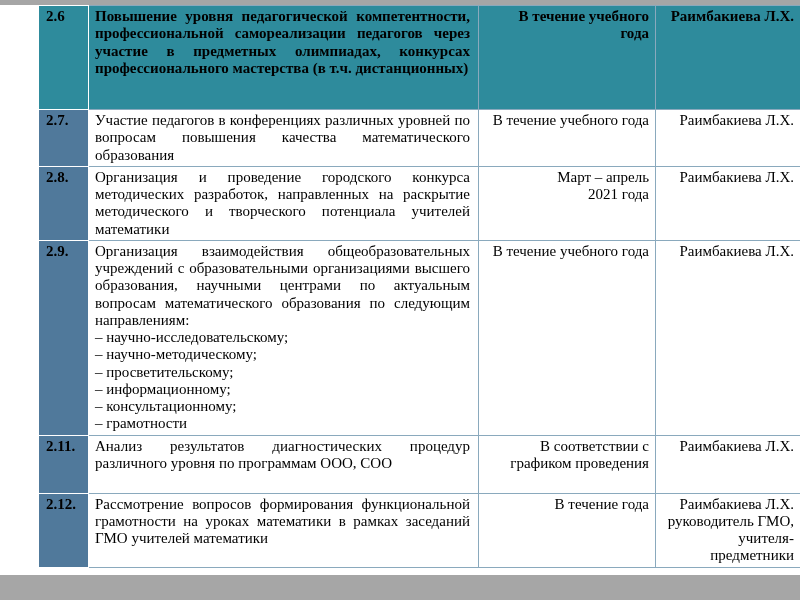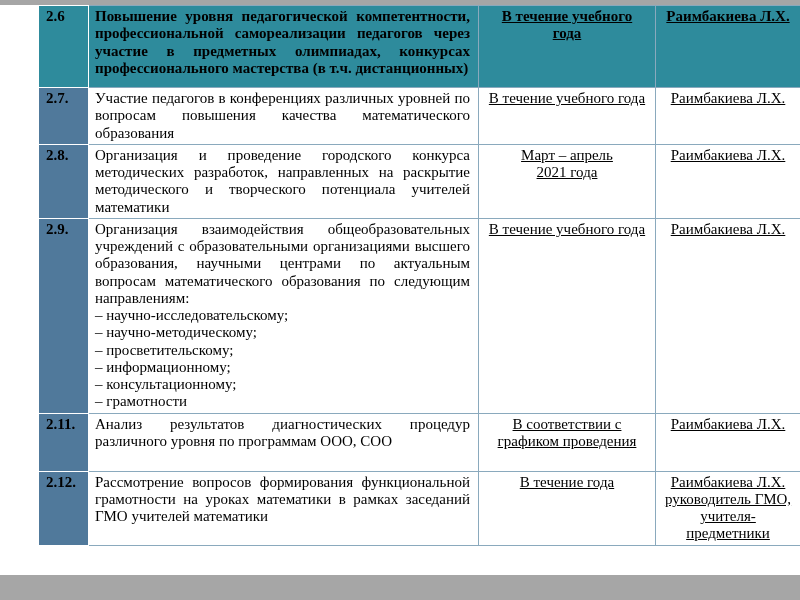--- a/index.html
+++ b/index.html
@@ -18,26 +18,26 @@
   .table-wrap{position:absolute;top:5px;left:38px;}
   table{border-collapse:collapse;table-layout:fixed;width:762px;font-size:15px;line-height:1.15;color:#000;}
   td{vertical-align:top;padding:2px 6px;border:1px solid var(--border);overflow:hidden;}
   .col-num{
     background:var(--numcol-bg);
     font-weight:bold;
     border:1px solid #ffffff;
     padding-left:7px;
   }
   .col-task{text-align:justify;padding-right:8px;}
-  .col-period,.col-resp{text-align:center;white-space:pre-line;text-decoration:underline;}
+  .col-period,.col-resp{text-align:right;white-space:pre-line;}
   tr.highlight td{background:var(--highlight-bg);color:#000000;font-weight:bold;}
   tr.highlight td.col-num{color:#000000;border-color:#ffffff;}
   .task-list{margin-top:0;}
   .task-list-item{text-align:left;}
-  tbody tr:nth-child(1){height:82px;}
+  tbody tr:nth-child(1){height:104px;}
   tbody tr:nth-child(2){height:53px;}
   tbody tr:nth-child(3){height:74px;margin-top:40px;}
   tbody tr:nth-child(4){height:188px;}
   tbody tr:nth-child(5){height:58px;}
   tbody tr:nth-child(6){height:40px;}
   tbody tr:nth-child(7){height:67px;}
 </style>
 </head>
 <body>
 

